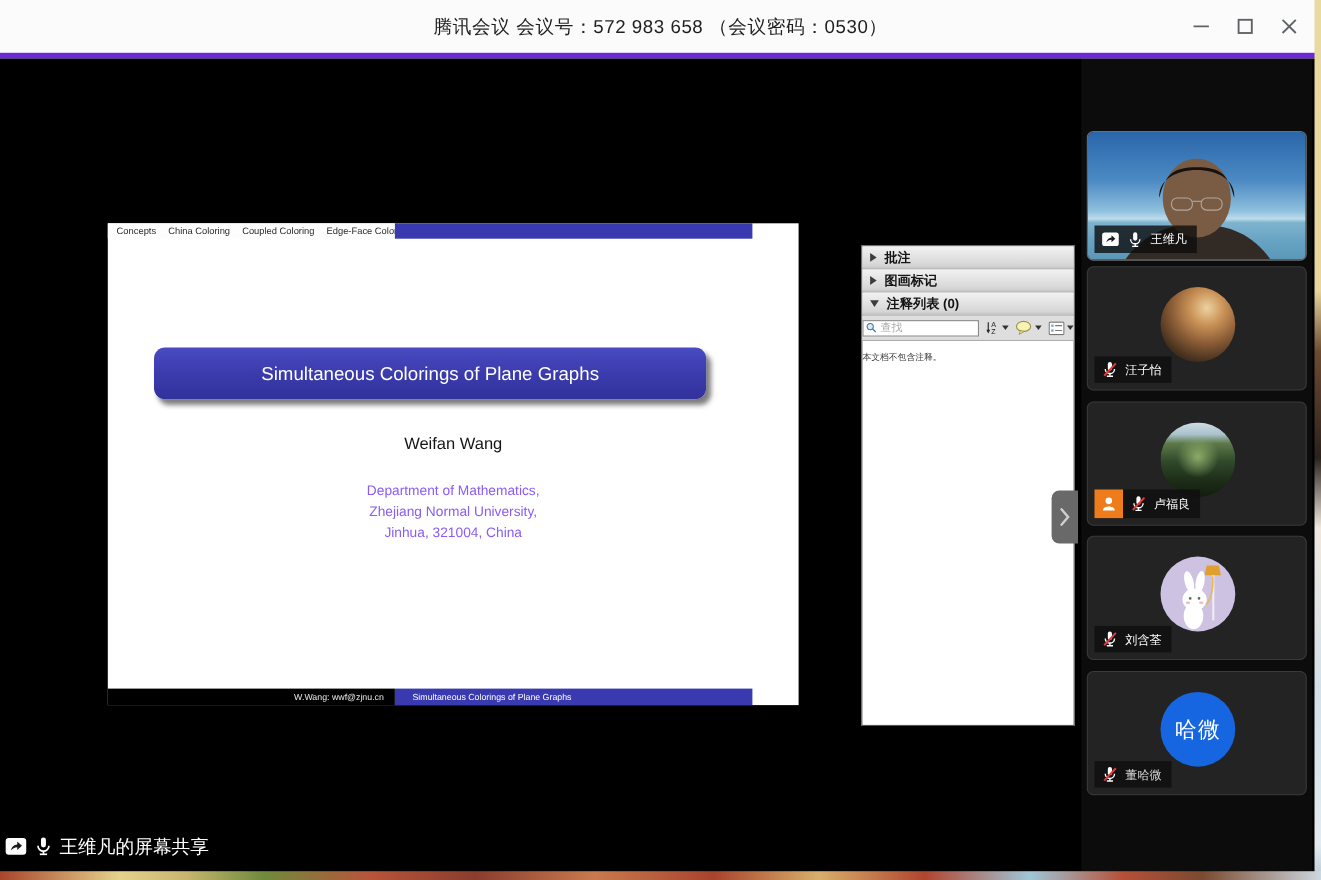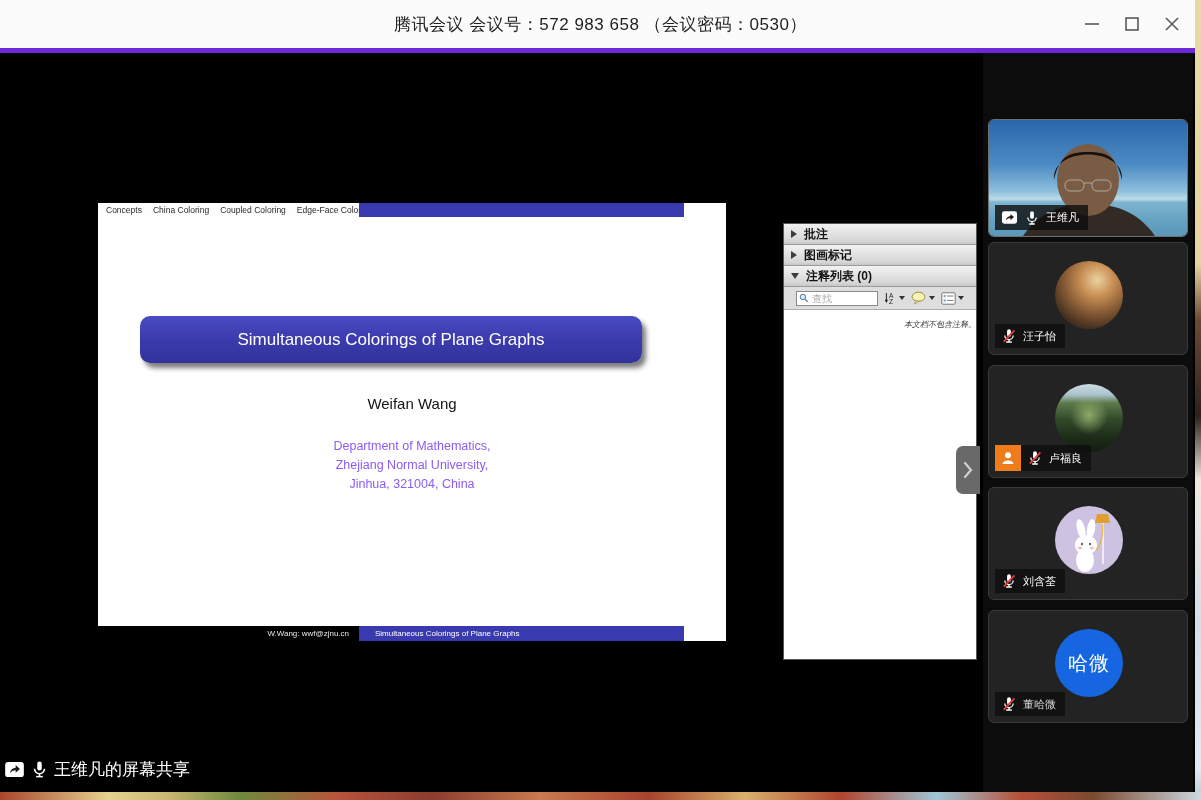--- a/index.html
+++ b/index.html
@@ -37,27 +37,27 @@
   .slide-footer{position:absolute;bottom:0;left:0;width:586px;height:15px;display:flex;}
   .slide-footer-left{width:261px;background:#000;color:#e8e8e8;font-size:8px;display:flex;align-items:center;justify-content:flex-end;padding-right:10px;box-sizing:border-box;}
   .slide-footer-right{flex:1;color:#fff;font-size:8px;display:flex;align-items:center;padding-left:16px;box-sizing:border-box;}
   
   .anno-panel{position:absolute;left:783px;top:156px;width:194px;height:437px;background:#fff;box-sizing:border-box;border:1px solid #555;margin-top:19px;}
   .anno-header{height:21px;background:linear-gradient(180deg,#f2f2f2 0%,#d6d6d6 85%,#c6c6c6 100%);
     border-bottom:1px solid #9c9c9c;display:flex;align-items:center;gap:7px;padding-left:7px;box-sizing:border-box;}
   .anno-header span{font-size:12px;font-weight:bold;color:#141414;}
   .tri-right{width:0;height:0;border-left:6px solid #3c3c3c;border-top:4px solid transparent;border-bottom:4px solid transparent;}
   .tri-down{width:0;height:0;border-top:6px solid #3c3c3c;border-left:4px solid transparent;border-right:4px solid transparent;}
-  .anno-toolbar{height:23px;background:#dedede;border-bottom:1px solid #aeaeae;display:flex;align-items:center;padding:0 12px;gap:6px;box-sizing:border-box;}
+  .anno-toolbar{height:23px;background:#dedede;border-bottom:1px solid #aeaeae;display:flex;align-items:center;padding:0 0;gap:6px;box-sizing:border-box;}
   .search-box{width:110px;height:15px;background:#fff;border:1px solid #8a8a8a;display:flex;align-items:center;gap:3px;padding:0 2px;box-sizing:border-box;}
   .search-box input{border:none;outline:none;width:100%;font-size:10px;padding:0;background:transparent;color:#333;}
   .search-box input::placeholder{color:#aaa;}
   .tool-btn{display:flex;align-items:center;gap:2px;}
   .caret{width:0;height:0;border-top:4px solid #333;border-left:3px solid transparent;border-right:3px solid transparent;}
-  .anno-empty{margin-top:9px;text-align:right;font-size:8px;color:#3a3a3a;font-style:italic;}
+  .anno-empty{margin-top:9px;text-align:left;font-size:8px;color:#3a3a3a;}
   
   .collapse-tab{position:absolute;left:956px;top:398px;width:24px;height:48px;background:#696969;
     border-radius:7px 0 0 7px;display:flex;align-items:center;justify-content:center;z-index:4;}
   
   .sidebar{position:absolute;left:983px;top:48px;width:210px;height:744px;background:#0c0c0c;}
   .tile{position:absolute;left:5px;width:200px;height:113px;background:#232323;border:1px solid #3a3a3a;border-radius:6px;overflow:hidden;box-sizing:border-box;}
   .tile-video{height:118px;border-color:#6f6f6f;}
   .t1{top:71px;}  .t2{top:194px;}  .t3{top:317px;}  .t4{top:439px;}  .t5{top:562px;}
   .video-bg{position:absolute;inset:0;
     background:linear-gradient(180deg,#2a66aa 0%,#4c8ac4 38%,#8fc0dd 62%,#bcdcea 68%,#7fb4d0 71%,#66a2c2 86%,#5b97b8 100%);}

